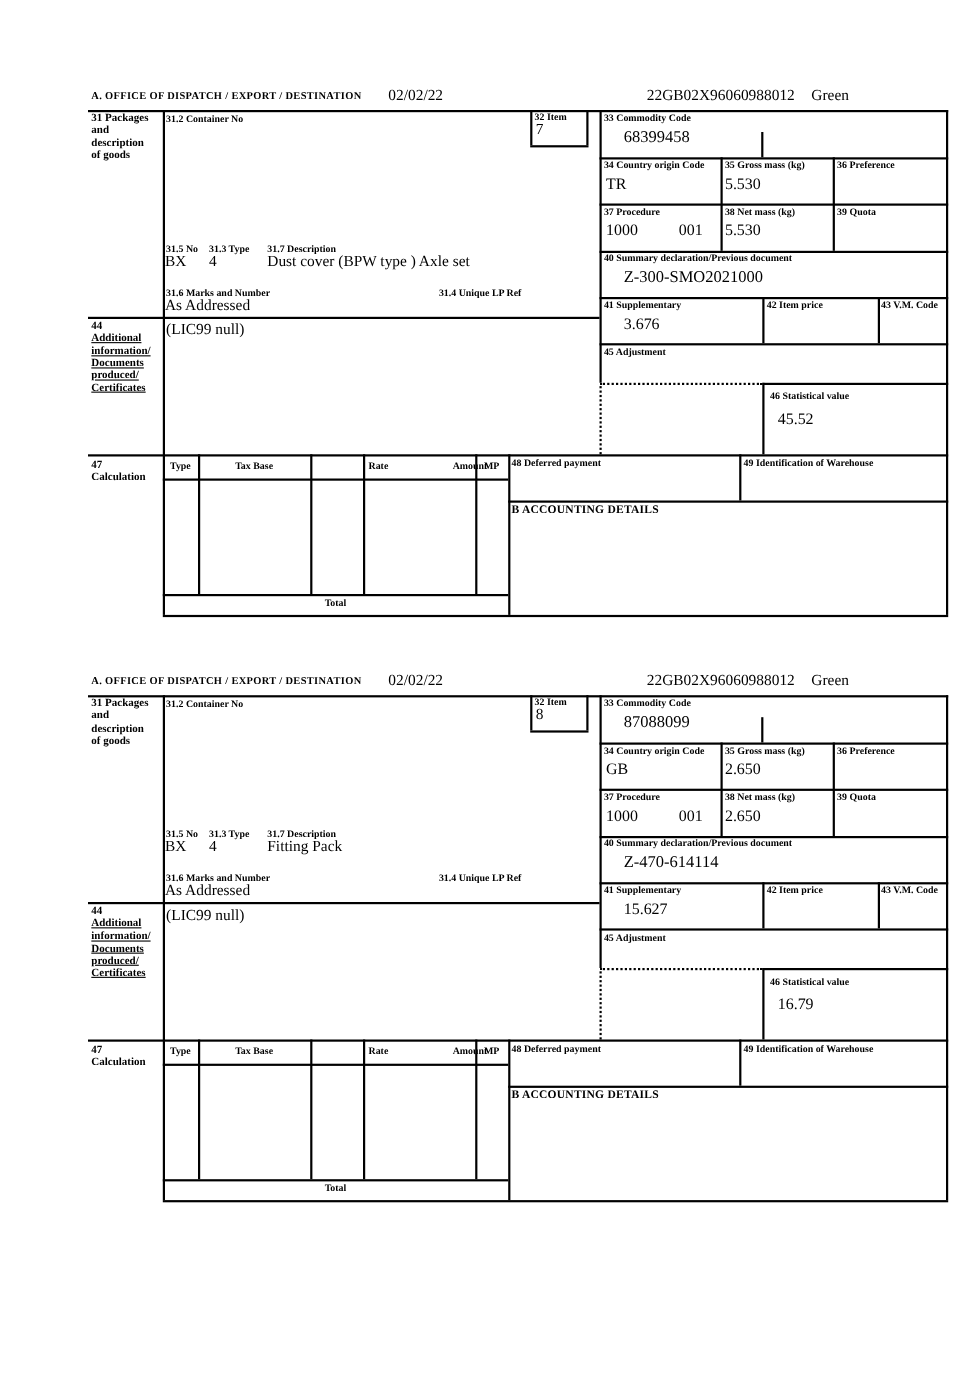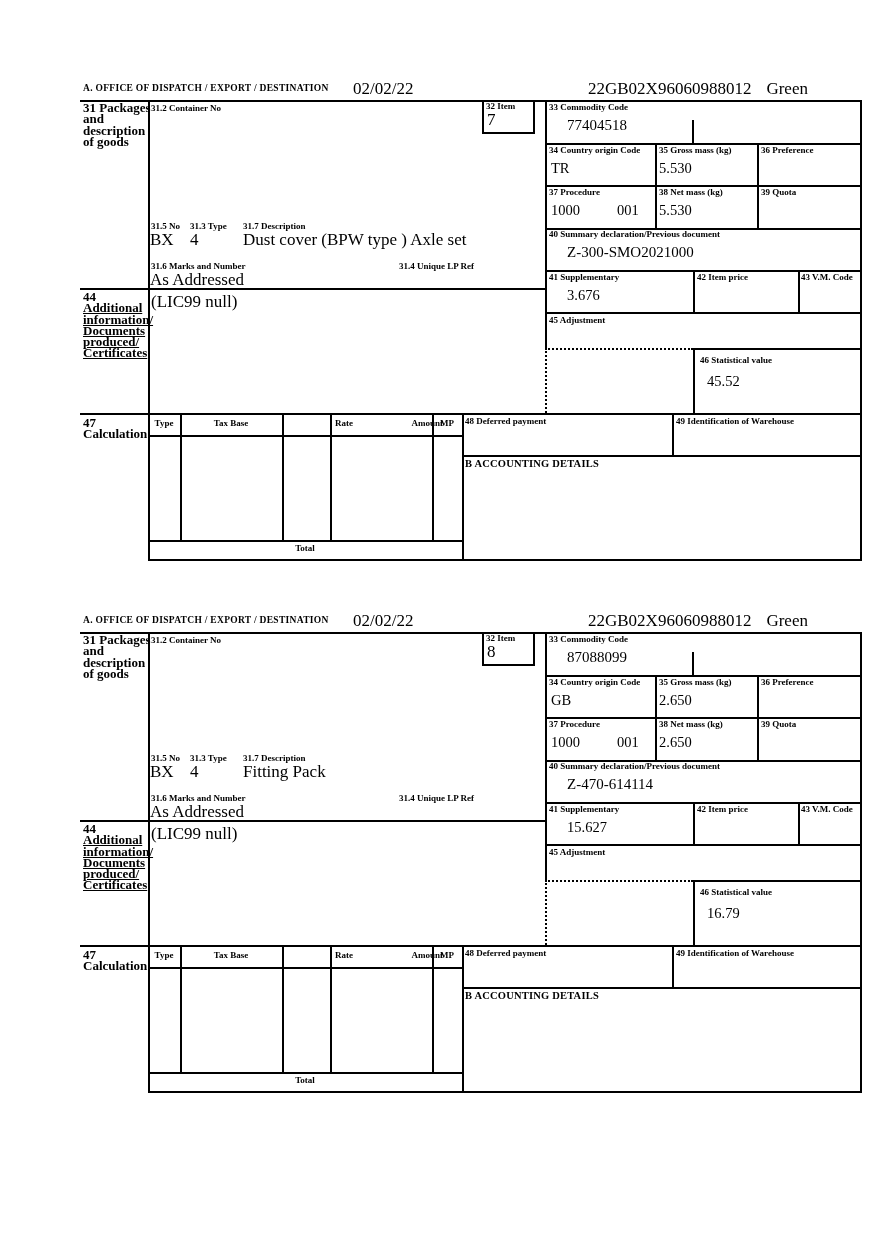--- a/index.html
+++ b/index.html
@@ -7,25 +7,25 @@
         font-family:"Liberation Serif","DejaVu Serif",serif;overflow:hidden;}
   .block{position:absolute;left:0;width:882px;height:500px;}
   
   .hl{position:absolute;height:0;border-top:2px solid #000;}
   .vl{position:absolute;width:0;border-left:2px solid #000;}
   .hd{position:absolute;height:0;border-top:2px dotted #000;}
   .vd{position:absolute;width:0;border-left:2px dotted #000;}
   
   .t{position:absolute;white-space:nowrap;line-height:1.1;}
   .lab{font-size:9px;font-weight:bold;}
-  .lab-stack{font-size:13px;font-weight:bold;line-height:11.3px;}
+  .lab-stack{font-size:10px;font-weight:bold;line-height:11.3px;}
   .lab-stack div{white-space:nowrap;}
   .u{text-decoration:underline;}
   .hdr{font-size:9.5px;font-weight:bold;letter-spacing:0.3px;}
-  .val{font-size:17px;}
+  .val{font-size:14px;}
   .vall{font-size:14.5px;}
   .valx{font-size:15px;}
   .acct{font-size:10.5px;font-weight:bold;letter-spacing:0.2px;}
   .cen{text-align:center;}
   .rgt{text-align:right;margin-left:27px;}
   .mrn{display:flex;gap:15px;}
 </style>
 </head>
 <body>
 
@@ -102,21 +102,21 @@
   <div class="t val" style="left:243px;top:151px">Dust cover (BPW type ) Axle set</div>
   <div class="t lab" style="left:151px;top:182px">31.6 Marks and Number</div>
   <div class="t lab" style="left:399px;top:182px">31.4 Unique LP Ref</div>
   <div class="t val" style="left:150px;top:191px">As Addressed</div>
   <div class="t val" style="left:151px;top:213px">(LIC99 null)</div>
 
   <div class="t lab" style="left:486px;top:22px">32 Item</div>
   <div class="t val" style="left:487px;top:31px">7</div>
 
   <div class="t lab" style="left:549px;top:23px">33 Commodity Code</div>
-  <div class="t valx" style="left:567px;top:37px">77404518</div>
+  <div class="t valx" style="left:567px;top:37px">68399458</div>
   <div class="t lab" style="left:549px;top:66px">34 Country origin Code</div>
   <div class="t lab" style="left:659px;top:66px">35 Gross mass (kg)</div>
   <div class="t lab" style="left:761px;top:66px">36 Preference</div>
   <div class="t vall" style="left:551px;top:81px">TR</div>
   <div class="t vall" style="left:659px;top:81px">5.530</div>
   <div class="t lab" style="left:549px;top:108px">37 Procedure</div>
   <div class="t lab" style="left:659px;top:108px">38 Net mass (kg)</div>
   <div class="t lab" style="left:761px;top:108px">39 Quota</div>
   <div class="t vall" style="left:551px;top:123px">1000</div>
   <div class="t vall" style="left:617px;top:123px">001</div>

